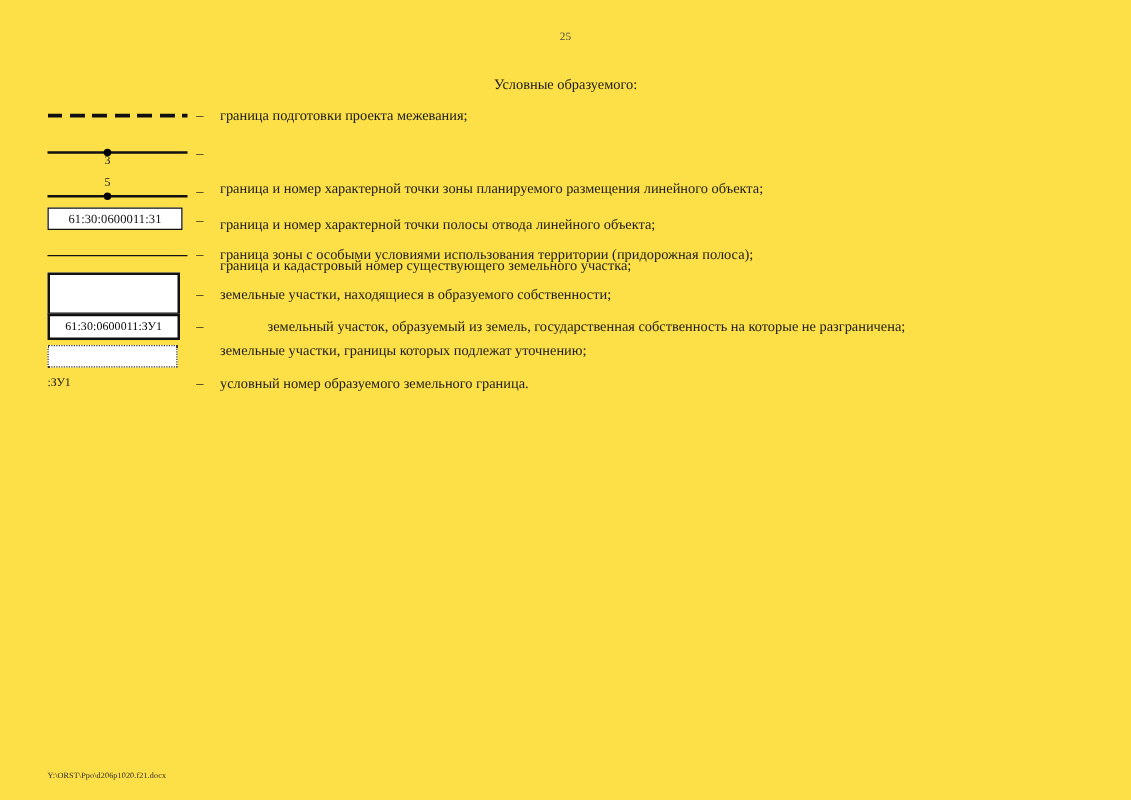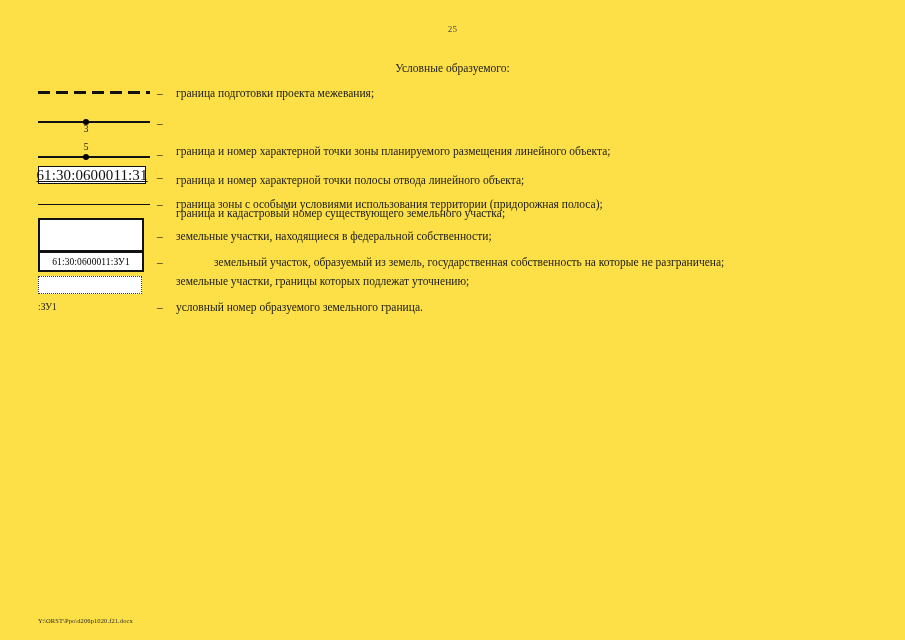--- a/index.html
+++ b/index.html
@@ -139,24 +139,23 @@
     width: 108px;
     height: 18px;
     border: 1.6px solid #111111;
     box-sizing: border-box;
     display: flex;
     align-items: center;
     justify-content: center;
     background: #ffffff;
   }
   .kad-box span {
-    font-size: 15px;
+    font-size: 10px;
     color: #111111;
     letter-spacing: 0.1px;
-    text-decoration: underline;
   }
 
   .plot-box {
     position: absolute;
     left: 0;
     top: 0;
     width: 106px;
     height: 34px;
     border: 2px solid #111111;
     box-sizing: border-box;
@@ -267,21 +266,21 @@
       </div>
       <div class="dash-cell" style="top:6px;">–</div>
       <div class="desc-cell" style="top:6px;">граница зоны с особыми условиями использования территории (придорожная полоса);</div>
     </div>
 
     <div class="row" style="top:138px;">
       <div class="symbol-cell" style="top:0px;">
         <div class="plot-box"></div>
       </div>
       <div class="dash-cell" style="top:13px;">–</div>
-      <div class="desc-cell" style="top:13px;">земельные участки, находящиеся в федеральной собственности;</div>
+      <div class="desc-cell" style="top:13px;">земельные участки, находящиеся в образуемого собственности;</div>
     </div>
 
     <div class="row" style="top:171px;">
       <div class="symbol-cell" style="top:0px;">
         <div class="plot-box-labeled">
           <span>61:30:0600011:ЗУ1</span>
         </div>
       </div>
       <div class="dash-cell" style="top:6px;">–</div>
       <div class="desc-cell" style="top:6px;margin-left:38px;">земельный участок, образуемый из земель, государственная собственность на которые не разграничена;</div>

